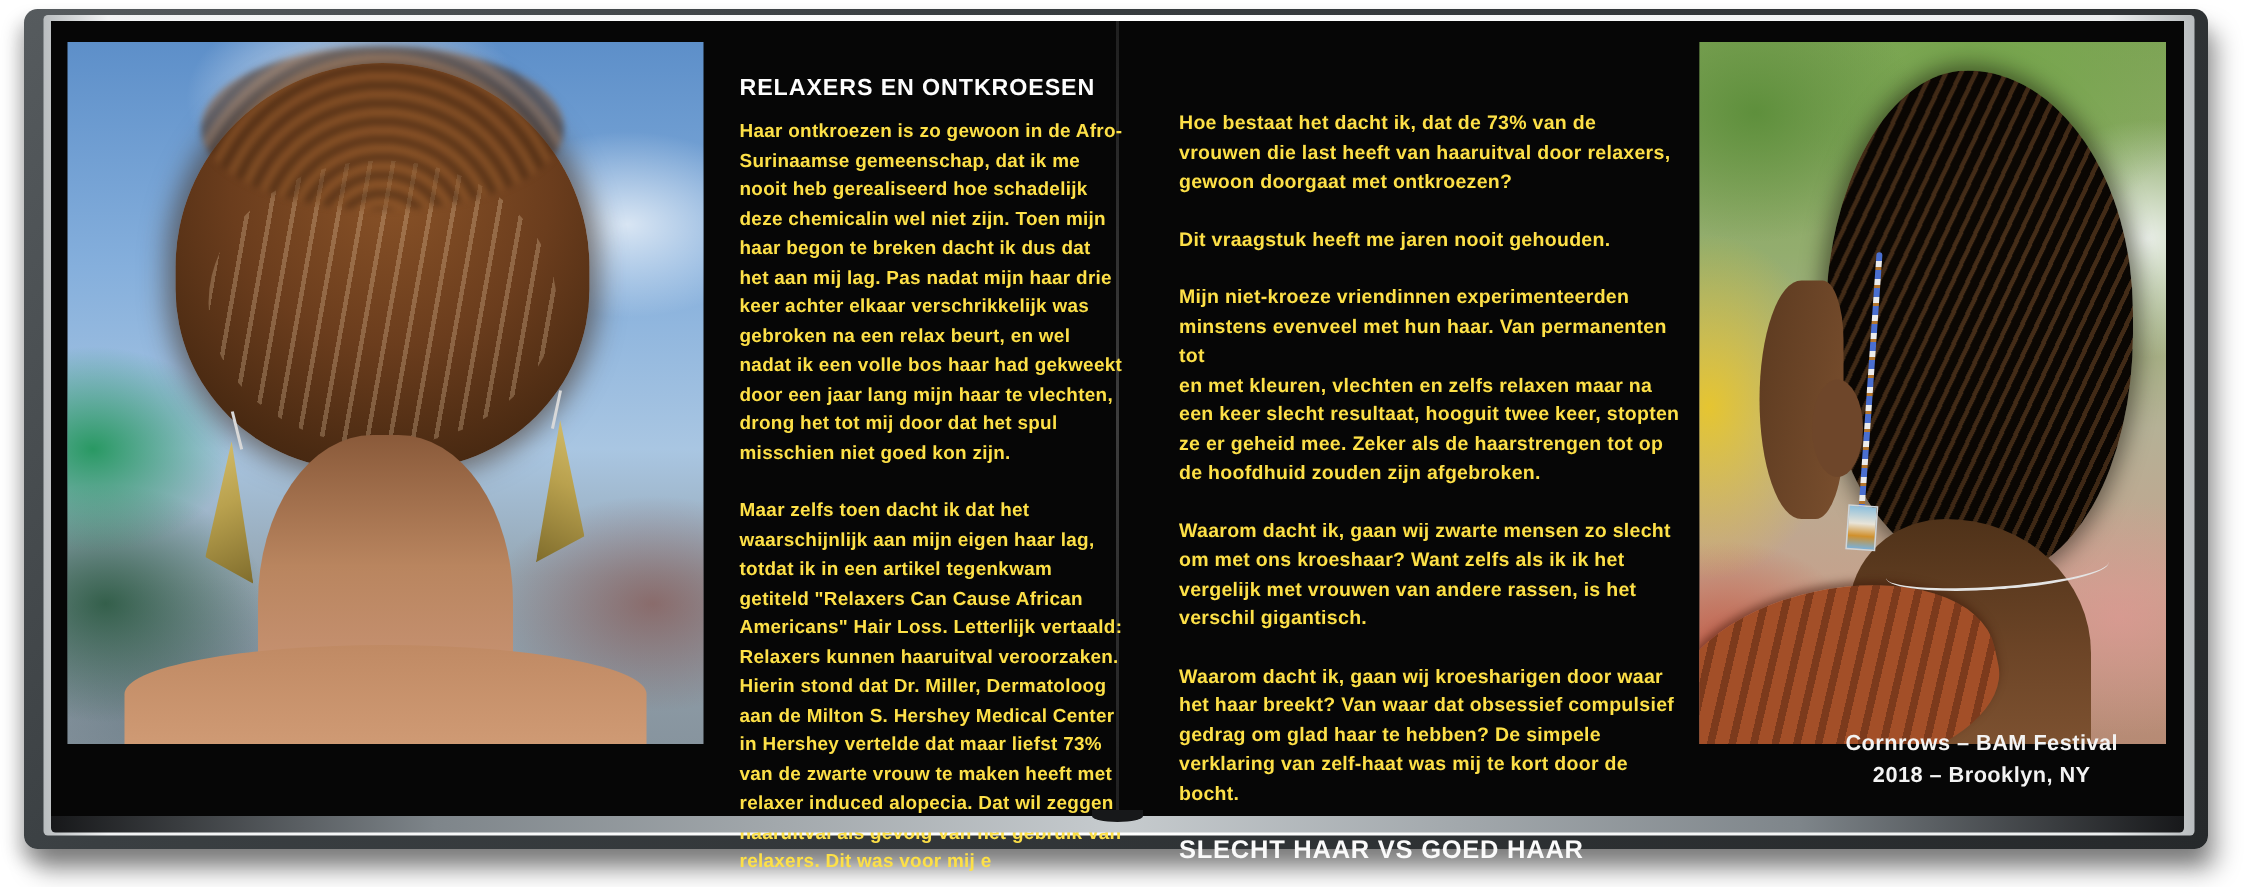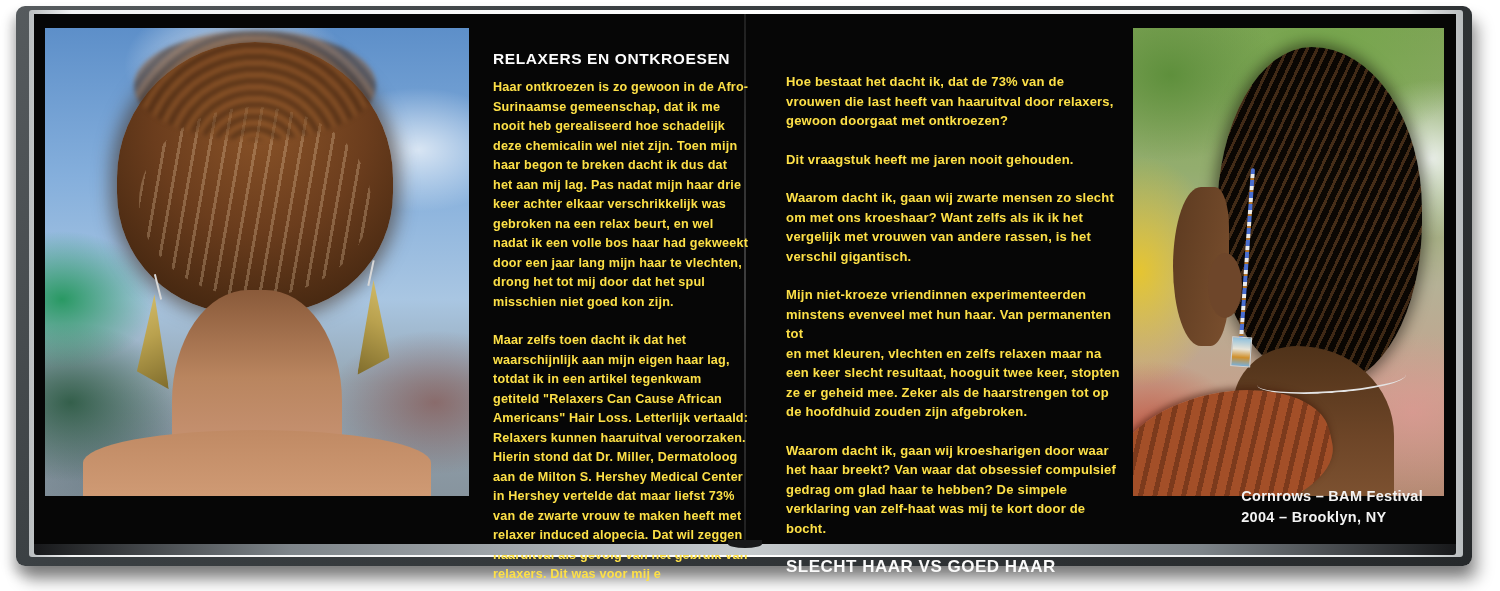--- a/index.html
+++ b/index.html
@@ -99,21 +99,21 @@
           transform:rotate(4deg); border-radius:2px; }
   .bead-earring::after { content:""; position:absolute; left:-7px; bottom:-26px; width:18px; height:28px;
           background:linear-gradient(180deg,#8fc0dc 0%,#e8e4d8 40%,#d0902c 70%,#7ab0d8 100%);
           border:1px solid #cfd6da; }
   .strap-r { position:absolute; left:-6%; bottom:-4%; width:70%; height:26%;
           background:repeating-linear-gradient(115deg,#a34f28 0 9px,#7c3a1c 9px 14px);
           border-radius:50% 50% 40% 40%; transform:rotate(-12deg);
           box-shadow:0 -3px 6px rgba(60,20,5,.5); }
 
   .cap-left  { left:15px; bottom:14px; }
-  .cap-right { right:33px; bottom:16px; text-align:left; }
+  .cap-right { right:44px; bottom:16px; text-align:center; }
 </style>
 </head>
 <body>
 
 <div class="book">
   <div class="pagestack">
     <div class="spread">
 
       <div class="page">
         <div class="photo photo-l">
@@ -131,38 +131,38 @@
           <p>Maar zelfs toen dacht ik dat het waarschijnlijk aan mijn eigen haar lag, totdat ik in een artikel tegenkwam getiteld "Relaxers Can Cause African Americans" Hair Loss. Letterlijk vertaald: Relaxers kunnen haaruitval veroorzaken. Hierin stond dat Dr. Miller, Dermatoloog aan de Milton S. Hershey Medical Center  in Hershey vertelde dat maar liefst 73% van de zwarte vrouw te maken heeft met relaxer induced alopecia. Dat wil zeggen haaruitval als gevolg van het gebruik van relaxers. Dit was voor mij e</p>
         </div>
       </div>
 
       <div class="spine"></div>
 
       <div class="page">
         <div class="article col-right">
           <p>Hoe bestaat het dacht ik, dat de 73% van de vrouwen die last heeft van haaruitval door relaxers, gewoon doorgaat met ontkroezen?</p>
           <p>Dit vraagstuk heeft me jaren nooit gehouden.</p>
-          <p>Waarom dacht ik, gaan wij zwarte mensen zo slecht om met ons kroeshaar? Want zelfs als ik ik het vergelijk met vrouwen van andere rassen, is het verschil gigantisch.</p>
           <p>Mijn niet-kroeze vriendinnen experimenteerden minstens evenveel met hun haar. Van permanenten tot
 en met kleuren, vlechten en zelfs relaxen maar na een keer slecht resultaat, hooguit twee keer, stopten ze er geheid mee. Zeker als de haarstrengen tot op de hoofdhuid zouden zijn afgebroken.</p>
+          <p>Waarom dacht ik, gaan wij zwarte mensen zo slecht om met ons kroeshaar? Want zelfs als ik ik het vergelijk met vrouwen van andere rassen, is het verschil gigantisch.</p>
           <p>Waarom dacht ik, gaan wij kroesharigen door waar het haar breekt? Van waar dat obsessief compulsief gedrag om glad haar te hebben? De simpele verklaring van zelf-haat was mij te kort door de bocht.</p>
           <p class="subhead">SLECHT HAAR VS GOED HAAR</p>
 
         </div>
         <div class="photo photo-r">
           <div class="head-r"></div>
           <div class="face-r"></div>
           <div class="ear-r"></div>
           <div class="neck-r"></div>
           <div class="strap-r"></div>
           <div class="necklace"></div>
           <div class="bead-earring"></div>
         </div>
         <div class="caption cap-right">
           <div>Cornrows – BAM Festival</div>
-          <div>2004 – Brooklyn, NY</div>
+          <div>2018 – Brooklyn, NY</div>
         </div>
       </div>
 
     </div>
     <div class="bottom-edge"></div>
   </div>
 </div>
 
 </body></html>

